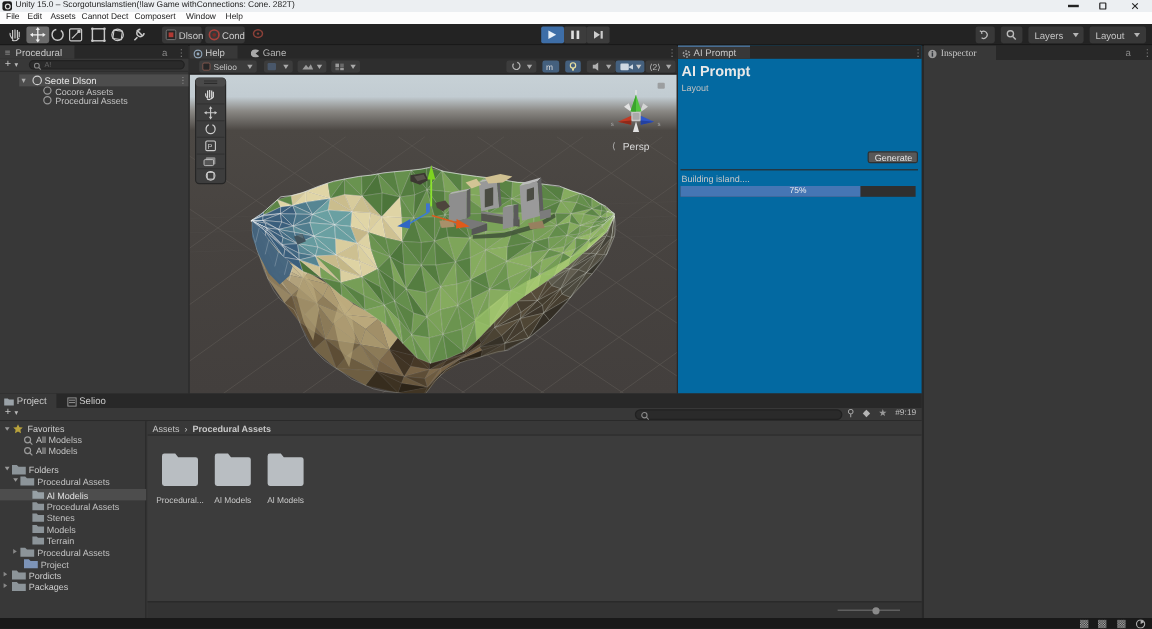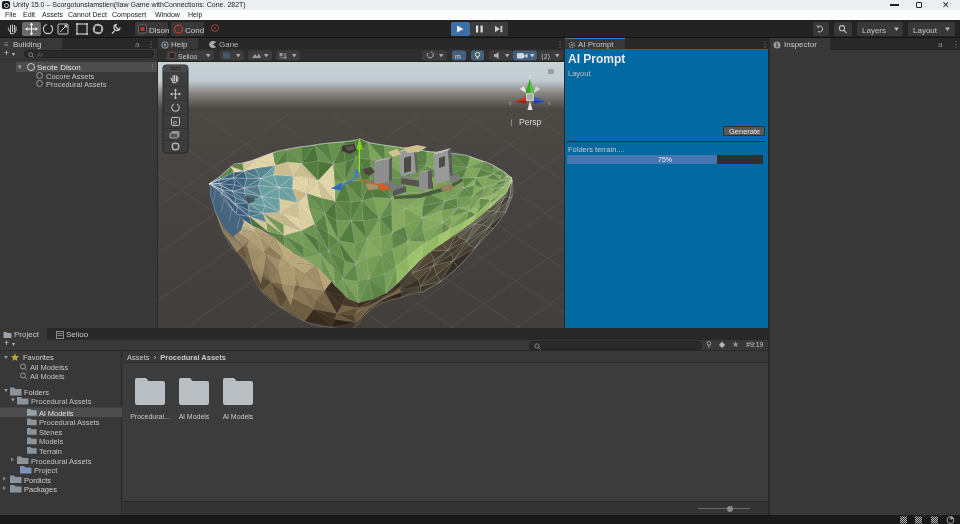--- a/index.html
+++ b/index.html
@@ -99,21 +99,21 @@
     <rect x="908" y="2" width="47" height="14" rx="2" fill="#383838"></rect>
     <text x="913" y="12.5" font-size="8" fill="#c4c4c4" font-family="Liberation Sans">Layout</text>
     <polygon points="945,7.5 950,7.5 947.5,11" fill="#b5b5b5"></polygon>
   </svg>
 </div>
 
 <div class="abs" style="left:0;top:38px;width:157px;height:290px;background:#383838;">
   <div class="abs" style="left:0;top:0;width:157px;height:11px;background:#282828;">
     <div class="abs" style="left:0;top:0;width:62px;height:11px;background:#383838;border-top:1px solid #383838;"></div>
     <div class="abs tabtxt" style="left:4px;top:1.5px;color:#999;">≡</div>
-    <div class="abs tabtxt" style="left:13px;top:1.5px;">Building</div>
+    <div class="abs tabtxt" style="left:13px;top:1.5px;">Procedural</div>
     <div class="abs tabtxt" style="left:135px;top:1.5px;color:#8a8a8a;">a</div>
     <div class="abs tabtxt" style="left:147px;top:1.5px;color:#8a8a8a;">⋮</div>
   </div>
   <div class="abs" style="left:0;top:11px;width:157px;height:11px;background:#383838;border-bottom:1px solid #2e2e2e;">
     <div class="abs" style="left:4px;top:-1px;font-size:9px;color:#c8c8c8;">+</div>
     <div class="abs" style="left:12px;top:1px;font-size:6px;color:#bbb;">▾</div>
     <div class="abs" style="left:24px;top:1px;width:130px;height:8px;background:#2a2a2a;border:1px solid #212121;border-radius:4px;">
       <svg style="position:absolute;left:3px;top:1px;" width="7" height="7">
           <circle cx="2.7" cy="2.7" r="2" stroke="#8a8a8a" stroke-width="0.9" fill="none"></circle>
           <line x1="4.2" y1="4.2" x2="6" y2="6" stroke="#8a8a8a" stroke-width="0.9"></line>
@@ -830,36 +830,36 @@
       </svg>
     <div class="abs tabtxt" style="left:13px;top:1.5px;">AI Prompt</div>
     <div class="abs tabtxt" style="left:196px;top:1.5px;color:#8a8a8a;">⋮</div>
   </div>
   <div class="abs" style="left:3px;top:14px;font-size:12px;font-weight:bold;color:#e8e8e8;">AI Prompt</div>
   <div class="abs" style="left:3px;top:31px;font-size:7.5px;color:#c0c0c0;">Layout</div>
   <div class="abs" style="left:158px;top:88px;width:42px;height:10px;background:#585858;border:1px solid #303030;border-radius:2px;">
     <div class="abs" style="left:5px;top:0px;font-size:7.5px;color:#e6e6e6;">Generate</div>
   </div>
   <div class="abs" style="left:2px;top:103px;width:198px;height:1px;background:#2c2c2c;"></div>
-  <div class="abs" style="left:3px;top:107px;font-size:7.5px;color:#c8c8c8;">Folders terrain....</div>
+  <div class="abs" style="left:3px;top:107px;font-size:7.5px;color:#c8c8c8;">Building island....</div>
   <div class="abs" style="left:2px;top:117px;width:196px;height:9px;background:#2f2f2f;">
     <div class="abs" style="left:0;top:0;width:150px;height:9px;background:#4576b4;"></div>
     <div class="abs" style="left:0;top:1px;width:196px;text-align:center;font-size:7px;color:#f0f0f0;">75%</div>
   </div>
 </div>
 
 <div class="abs" style="left:770px;top:38px;width:190px;height:477px;background:#383838;">
   <div class="abs" style="left:0;top:0;width:190px;height:12px;background:#282828;">
     <div class="abs" style="left:0;top:0;width:60px;height:12px;background:#383838;"></div>
     <svg class="abs" style="left:3px;top:3px;" width="8" height="8">
         <circle cx="4" cy="4" r="3.5" fill="#9a9a9a"></circle>
         <rect x="3.4" y="3.2" width="1.2" height="3" fill="#30343a"></rect>
         <rect x="3.4" y="1.6" width="1.2" height="1.2" fill="#30343a"></rect>
       </svg>
-    <div class="abs tabtxt" style="left:14px;top:2px;">Inspector</div>
+    <div class="abs tabtxt" style="left:14px;top:2px;font-family:Liberation Serif, serif;">Inspector</div>
     <div class="abs tabtxt" style="left:168px;top:2px;color:#8a8a8a;">a</div>
     <div class="abs tabtxt" style="left:182px;top:2px;color:#8a8a8a;">⋮</div>
   </div>
 </div>
 
 <div class="abs" style="left:0;top:328px;width:768px;height:187px;background:#383838;">
   <div class="abs" style="left:0;top:0;width:768px;height:12px;background:#282828;">
     <div class="abs" style="left:0;top:0;width:47px;height:12px;background:#383838;"></div>
     <svg class="abs" style="left:3px;top:3px;" width="9" height="8">
         <path d="M0.5 1 h3 l1 1 h4 v5 h-8 z" fill="#9aa2a8"></path>

